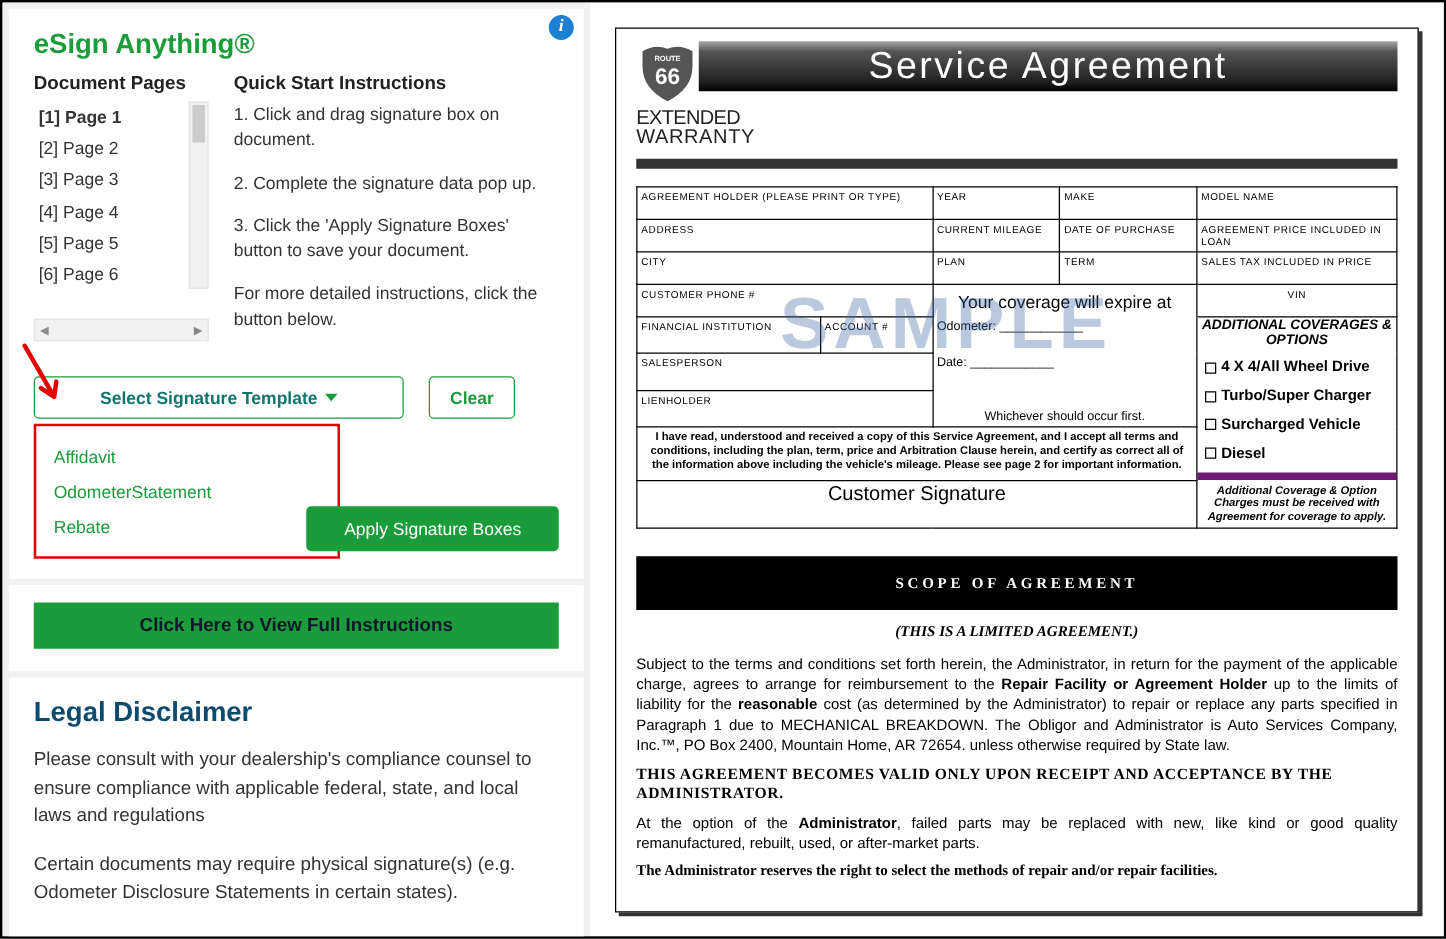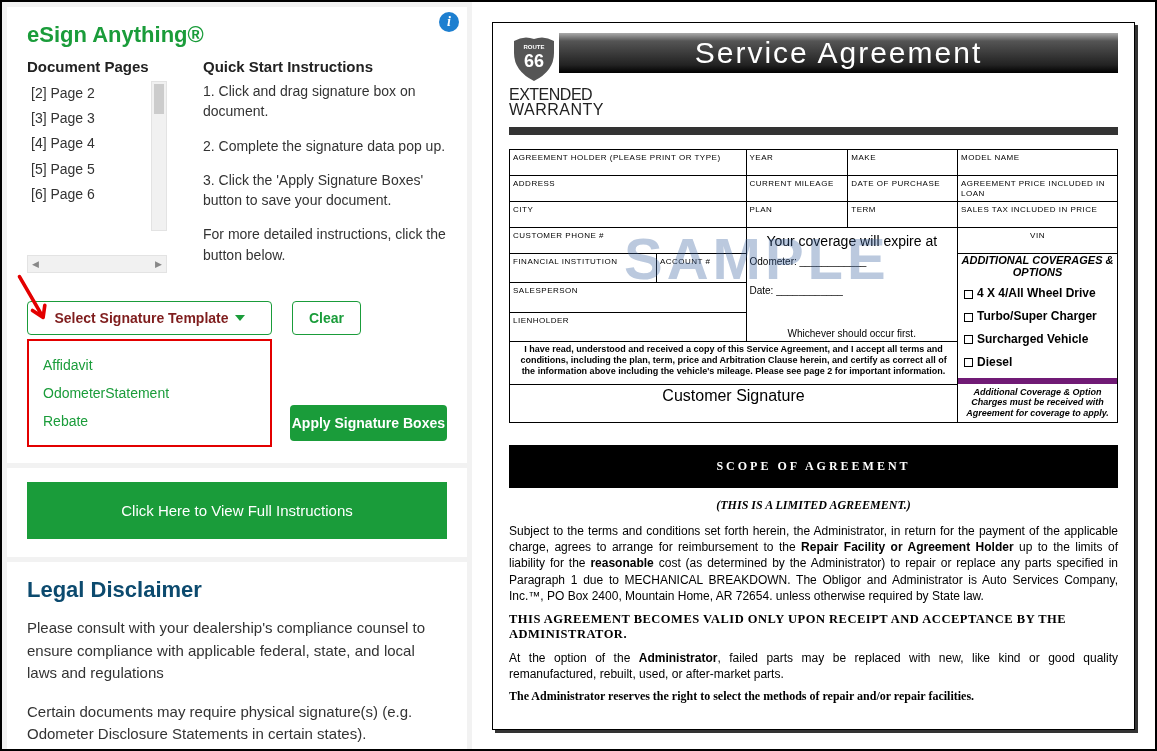--- a/index.html
+++ b/index.html
@@ -6,51 +6,51 @@
     body { background: #fff; width: 1157px; height: 751px; overflow: hidden; border: 2px solid #000; }
     .container { display: flex; height: 100%; }
     .left-pane { width: 470px; background: #f2f2f2; padding: 0; display: flex; flex-direction: column; position: relative; }
     .right-pane { flex: 1; background: #fff; padding: 20px 20px; overflow: hidden; }
     
     .panel { background: #fff; margin: 5px; padding: 15px 20px; position: relative; }
     
     .info-icon { position: absolute; top: 5px; right: 8px; width: 20px; height: 20px; border-radius: 50%; background: #1d7fd0; color: #fff; font-style: italic; font-family: Georgia, serif; font-weight: bold; font-size: 14px; display: flex; align-items: center; justify-content: center; }
     
     h2.esign { color: #1a9c3a; font-size: 22px; font-weight: 700; margin-bottom: 10px; }
-    .cols { display: flex; gap: 36px; }
+    .cols { display: flex; gap: 20px; }
     .pages-col { width: 140px; }
     .instr-col { flex: 1; }
     .col-head { font-size: 15px; font-weight: 700; color: #222; margin-bottom: 6px; }
     
     .pages-list-wrap { height: 170px; overflow: hidden; position: relative; }
     .pages-list { list-style: none; font-size: 14px; line-height: 1.8; padding-left: 4px; }
     .pages-list li { color: #333; cursor: pointer; }
     .pages-list li.sel { font-weight: 700; border-left: 3px solid #000; padding-left: 4px; margin-left: -7px; }
     .hscroll { display: flex; align-items: center; justify-content: space-between; background: #f1f1f1; border: 1px solid #e3e3e3; height: 18px; margin-top: 4px; color: #888; font-size: 9px; padding: 0 4px; }
     .vscroll { position: absolute; right: 0; top: 0; bottom: 20px; width: 16px; background: #f1f1f1; border: 1px solid #e3e3e3; }
     .vscroll-thumb { background: #ccc; height: 30px; margin: 2px; }
     
     .instr-col p { font-size: 14px; color: #333; margin-bottom: 14px; line-height: 1.45; }
     
     .btn-row { display: flex; align-items: center; gap: 20px; margin-top: 22px; position: relative; }
-    .tmpl-btn { border: 1.5px solid #1a9c3a; color: #7f1d1d; background: #fff; border-radius: 4px; padding: 8px 18px; font-size: 14px; font-weight: 600; cursor: pointer; display: inline-flex; align-items: center; gap: 6px; width: 245px; justify-content: center; }
+    .tmpl-btn { border: 1.5px solid #1a9c3a; color: #0f766e; background: #fff; border-radius: 4px; padding: 8px 18px; font-size: 14px; font-weight: 600; cursor: pointer; display: inline-flex; align-items: center; gap: 6px; width: 296px; justify-content: center; }
     .caret { width: 0; height: 0; border-left: 5px solid transparent; border-right: 5px solid transparent; border-top: 6px solid #1a9c3a; }
     .clear-btn { border: 1.5px solid #1a9c3a; color: #1a9c3a; background: #fff; border-radius: 4px; padding: 8px 16px; font-size: 14px; font-weight: 600; cursor: pointer; }
     
     .arrow { position: absolute; left: 2px; top: 275px; z-index: 5; color: #e30000; font-size: 40px; transform: rotate(25deg); pointer-events:none;}
     .arrow svg { width: 55px; height: 45px; }
     
     .dropdown { border: 2.5px solid #e30000; background: #fff; margin-top: 4px; width: 245px; padding: 10px 12px; }
     .dropdown div { color: #1a9c3a; font-size: 14px; padding: 6px 2px; cursor: pointer; }
     
     .apply-row { display: flex; justify-content: flex-end; margin-top: -42px; }
-    .apply-btn { background: #1a9c3a; color: #fff; border: none; border-radius: 4px; padding: 10px 2px; font-size: 14px; font-weight: 700; cursor: pointer; }
+    .apply-btn { background: #1a9c3a; color: #fff; border: none; border-radius: 4px; padding: 10px 30px; font-size: 14px; font-weight: 400; cursor: pointer; }
     
     .full-inst-btn-wrap { background: #fff; margin: 0 5px; padding: 14px 20px 18px 20px; }
-    .full-inst-btn { background: #1a9c3a; color: #ffffff; border: none; width: 100%; padding: 20px; font-size: 15px; font-weight: 400; cursor: pointer; }
+    .full-inst-btn { background: #1a9c3a; color: #0f172a; border: none; width: 100%; padding: 10px; font-size: 15px; font-weight: 700; cursor: pointer; }
     
     .legal h3 { font-size: 22px; font-weight: 700; color: #0c4a6e; margin-bottom: 14px; }
     .legal p { font-size: 15px; color: #333; line-height: 1.5; margin-bottom: 16px; }
     
     
     .doc { border: 1.5px solid #000; box-shadow: 3px 3px 0 #333; background: #fff; height: 708px; padding: 10px 16px; font-family: "Times New Roman", serif; position: relative; overflow: hidden; }
     .doc-header { display: flex; align-items: flex-start; }
     .route-badge { width: 50px; height: 50px; }
     .title-bar { flex: 1; height: 40px; background: linear-gradient(180deg, #aaa 0%, #555 20%, #222 80%, #000 100%); color: #fff; font-size: 30px; display: flex; align-items: center; justify-content: center; font-family: Arial, sans-serif; letter-spacing: 2px; }
     .ext-warr { font-family: Arial, sans-serif; font-size: 16px; letter-spacing: 0.5px; line-height: 0.95; font-weight: 400; color: #222; margin-top: 4px; display: inline-block; }
@@ -90,20 +90,21 @@
     </div>
 
     <div class="panel" style="padding-bottom:22px;">
       <div class="info-icon">i</div>
       <h2 class="esign">eSign Anything®</h2>
       <div class="cols">
         <div class="pages-col">
           <div class="col-head">Document Pages</div>
           <div class="pages-list-wrap">
             <ul class="pages-list">
+              <li class="sel">[1] Page 1</li>
               <li>[2] Page 2</li>
               <li>[3] Page 3</li>
               <li>[4] Page 4</li>
               <li>[5] Page 5</li>
               <li>[6] Page 6</li>
             </ul>
             <div class="vscroll">
                 <div class="vscroll-thumb"></div>
               </div>
           </div>

